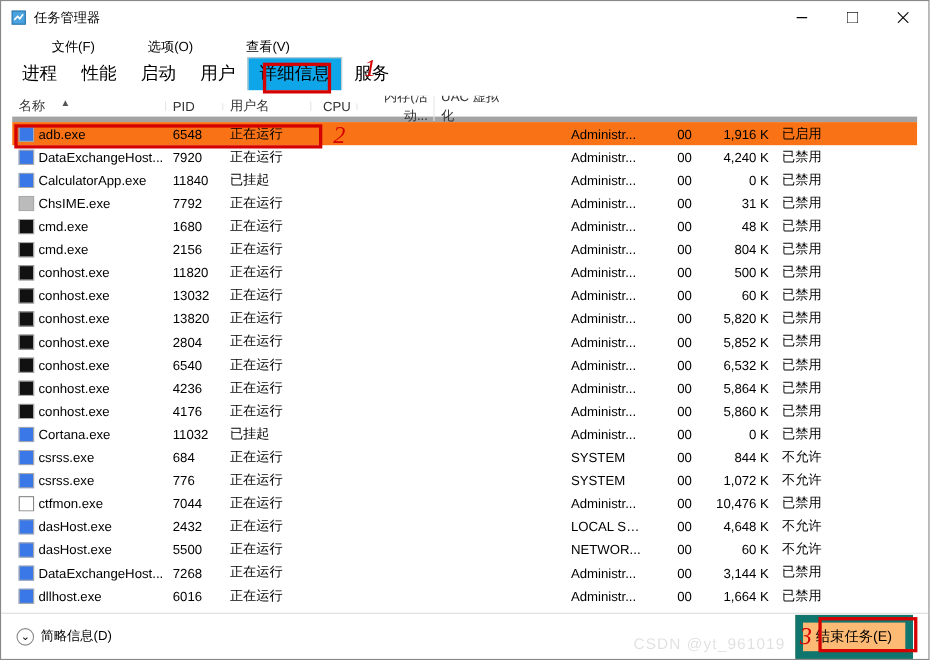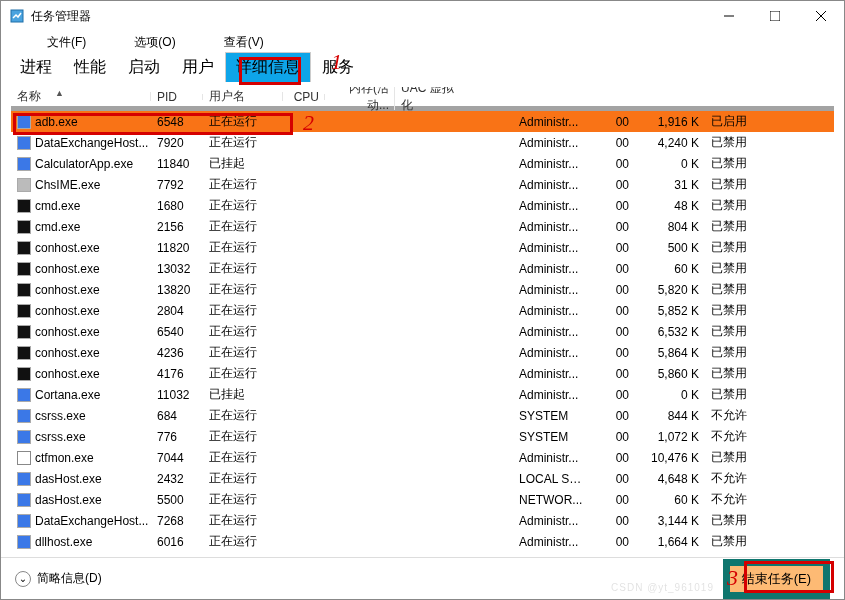--- a/index.html
+++ b/index.html
@@ -35,21 +35,21 @@
   .ico { width: 14px; height: 14px; display: inline-block; background: #ddd; border: 1px solid #aaa; flex-shrink: 0; }
   .ico.cmd { background: #111; }
   .ico.blue { background: #3b78e7; }
   .ico.grey { background: #bbb; }
   .ico.ed { background: #fff; border: 1px solid #888; }
   .footer { position: absolute; left: 0; right: 0; bottom: 0; height: 42px; border-top: 1px solid #ddd; display: flex; align-items: center; justify-content: space-between; padding: 0 14px; }
   .chev { width: 16px; height: 16px; border: 1px solid #888; border-radius: 50%; display: inline-flex; align-items: center; justify-content: center; font-size: 10px; margin-right: 6px; }
   .endbtn { padding: 4px 12px; border: 7px solid #0f766e; background: #fdba74; font-size: 13px; cursor: pointer; }
   .rowbox { position: absolute; left: 12px; top: 112px; width: 280px; height: 22px; border: 3px solid #d50000; pointer-events:none; }
   .endbtnbox { position: absolute; right: 10px; bottom: 6px; width: 90px; height: 32px; border: 3px solid #d50000; pointer-events:none; }
-  .watermark { position: absolute; right: 130px; bottom: 6px; color: rgba(0,0,0,0.12); font-size: 10px; letter-spacing: 1px; pointer-events:none; }
+  .watermark { position: absolute; right: 130px; bottom: 6px; color: rgba(0,0,0,0.12); font-size: 14px; letter-spacing: 1px; pointer-events:none; }
   .gbody::-webkit-scrollbar { width: 17px; }
   .gbody::-webkit-scrollbar-track { background: #f0f0f0; }
   .gbody::-webkit-scrollbar-thumb { background: #c2c2c2; }
 </style>
 </head>
 <body>
 
 <div class="window">
 
   <div class="titlebar">

